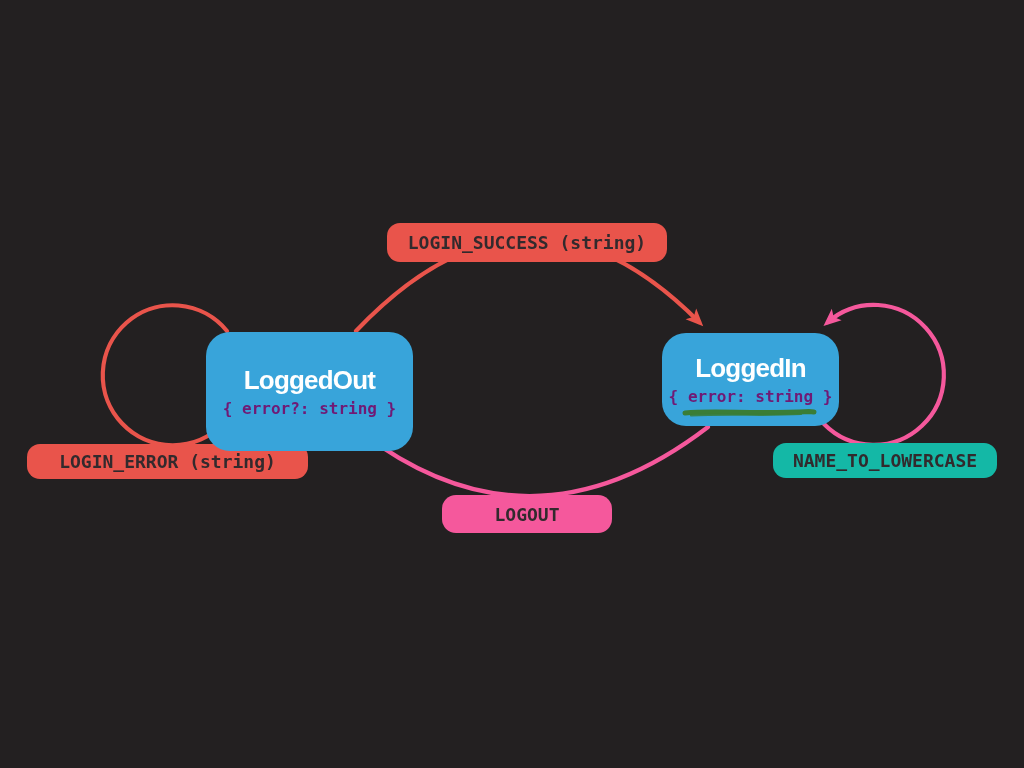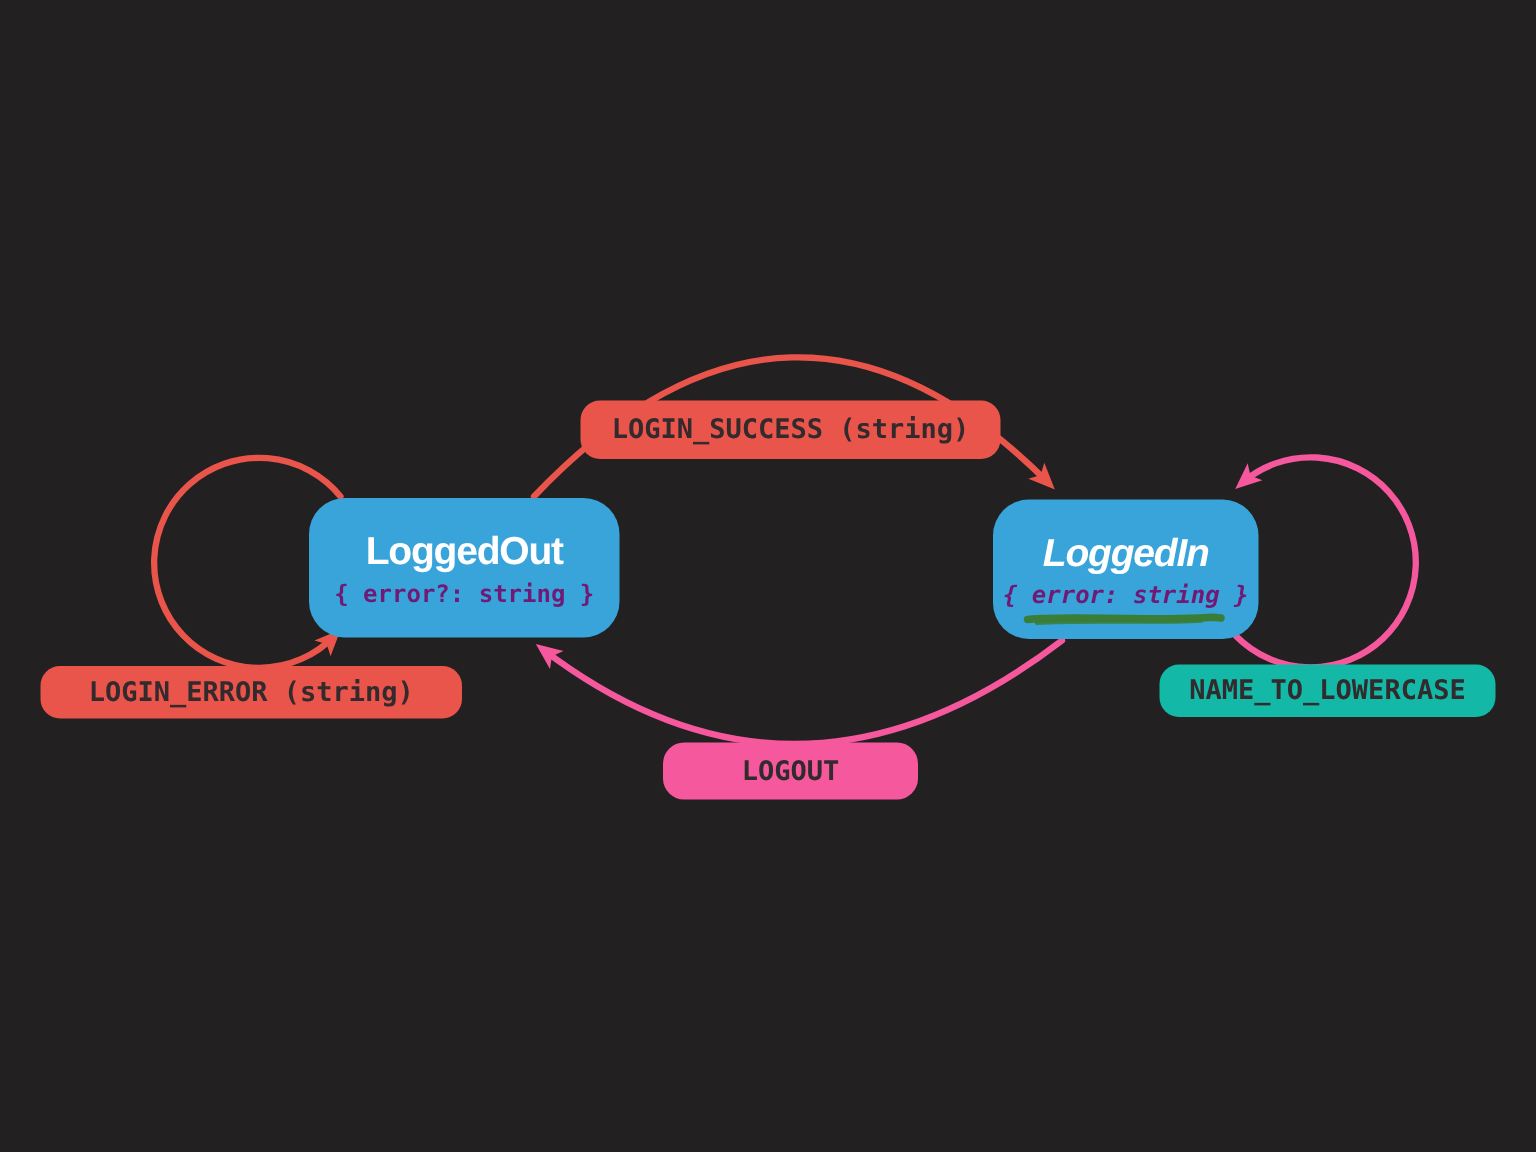--- a/index.html
+++ b/index.html
@@ -33,25 +33,25 @@
   .event-pill{
     position:absolute;z-index:2;
     display:flex;align-items:center;justify-content:center;
     border-radius:13px;
     font-family:"DejaVu Sans Mono", monospace;
     font-weight:700;font-size:18px;
     color:#322a2d;
     white-space:pre;
     box-sizing:border-box;
   }
-  #ev-login-success{left:387px;top:223px;width:280px;height:39px;margin-top:44px;}
+  #ev-login-success{left:387px;top:223px;width:280px;height:39px;}
   #ev-login-error  {left:27px; top:444px;width:281px;height:35px;}
   #ev-logout       {left:442px;top:495px;width:170px;height:38px;border-radius:14px;text-align:center;}
   #ev-name-lower   {left:773px;top:443px;width:224px;height:35px;}
-  #state-logged-out{left:206px;top:332px;width:207px;height:93px;}
+  #state-logged-out{left:206px;top:332px;width:207px;height:119px;}
   #state-logged-in {left:662px;top:333px;width:177px;height:93px;}
   .scribble{position:absolute;left:19px;top:74px;z-index:1;}
   .state-inner{position:relative;z-index:2;display:flex;flex-direction:column;align-items:center;}
 </style>
 </head>
 <body>
 
 <div class="stage">
 
   <svg class="edges" width="1024" height="768" viewBox="0 0 1024 768">
@@ -89,21 +89,21 @@
     <span>NAME_TO_LOWERCASE</span>
   </div>
 
   <div class="state-node" id="state-logged-out" style="background: rgb(56, 164, 218);">
     <div class="state-inner">
       <div class="state-title">LoggedOut</div>
       <div class="state-context">{ error?: string }</div>
     </div>
   </div>
 
-  <div class="state-node" id="state-logged-in" style="background: rgb(56, 164, 218); font-style: italic;">
+  <div class="state-node" id="state-logged-in" style="background: rgb(56, 164, 218);">
     <svg class="scribble" width="140" height="12" viewBox="0 0 140 12">
       <path d="M4,6 C35,3 72,7.5 128,4.5 L133,5" fill="none" stroke-width="5" stroke-linecap="round" stroke="#3a7d36"></path>
       <path d="M10,8.5 C45,6.5 85,9 120,7" fill="none" stroke-width="2.2" stroke-linecap="round" opacity="0.85" stroke="#3a7d36"></path>
     </svg>
     <div class="state-inner">
       <div class="state-title">LoggedIn</div>
       <div class="state-context">{ error: string }</div>
     </div>
   </div>
 

